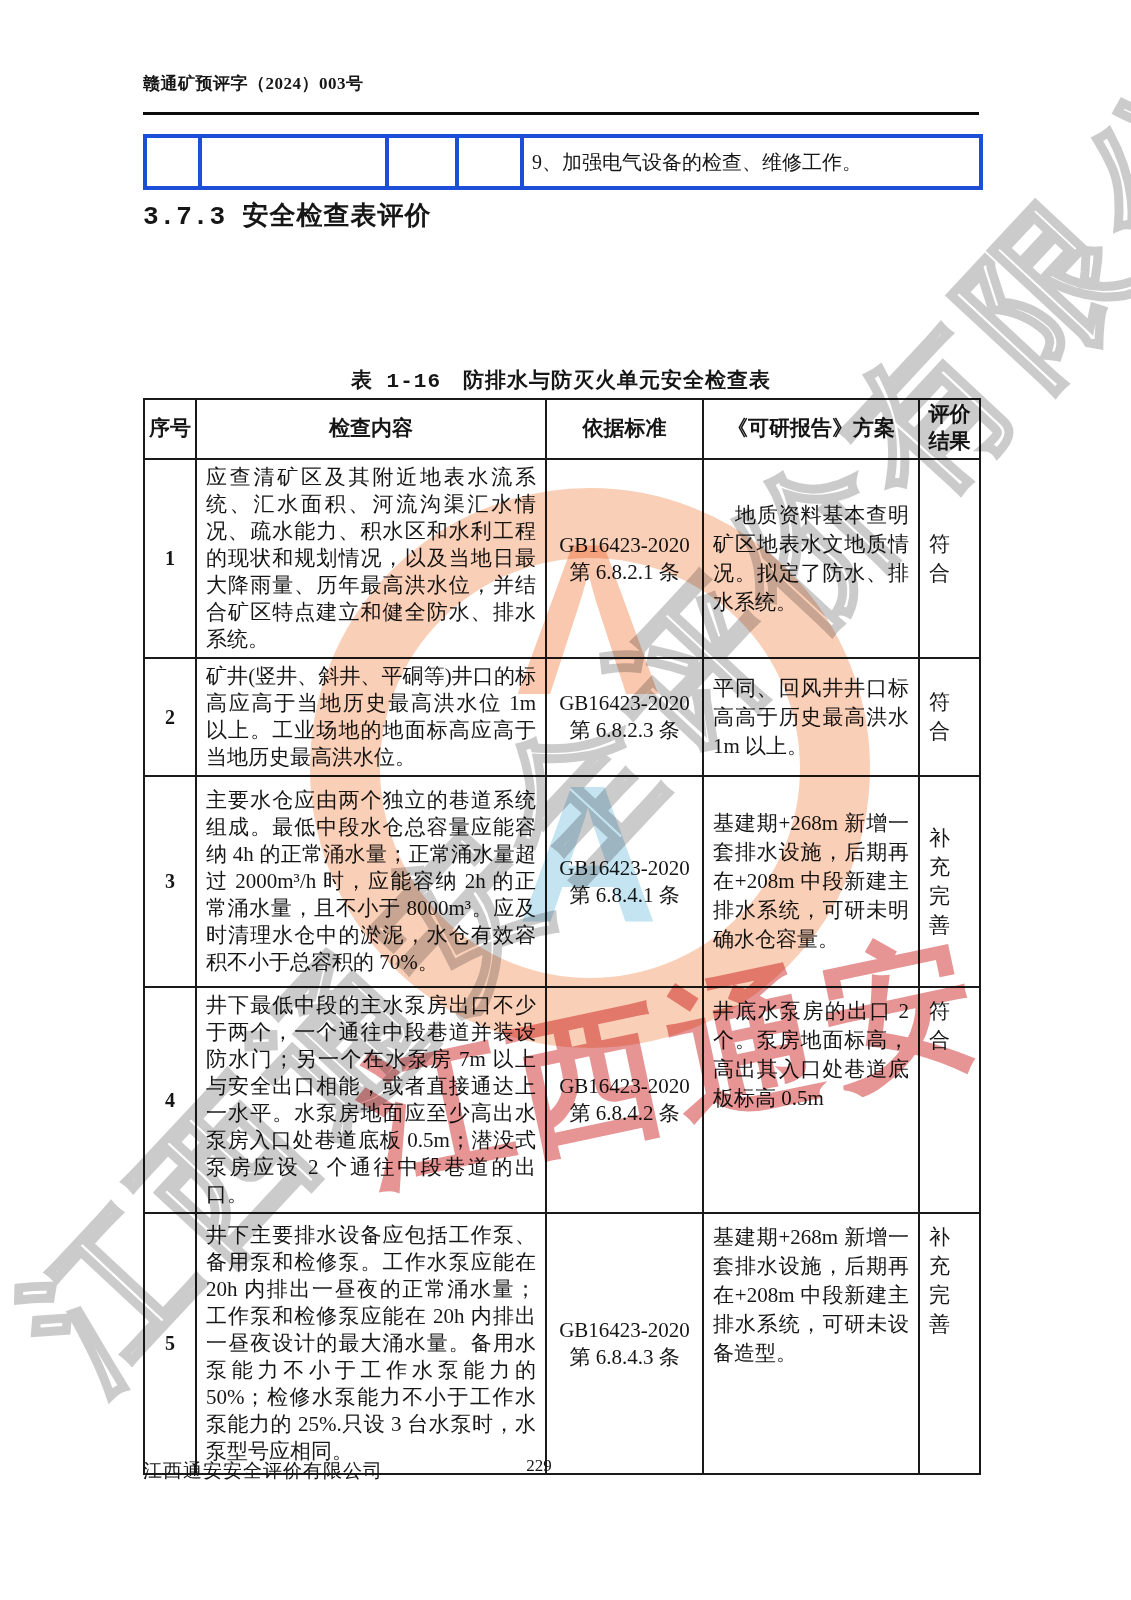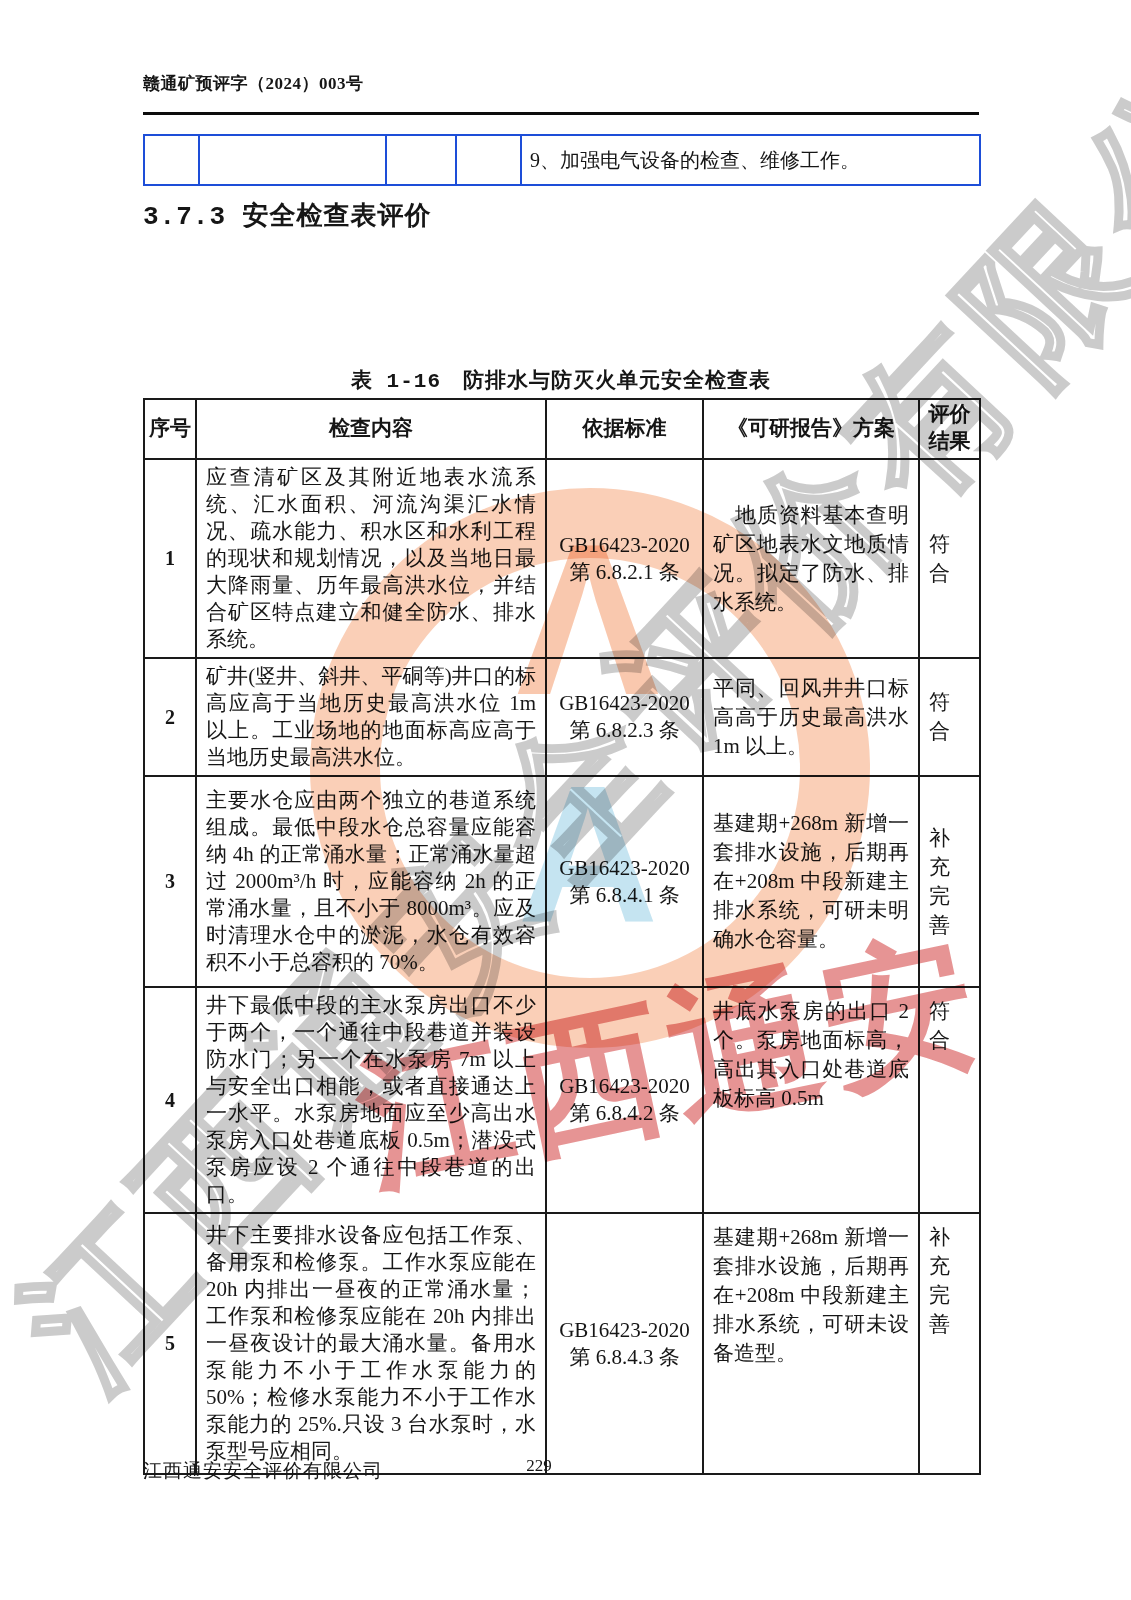--- a/index.html
+++ b/index.html
@@ -43,21 +43,21 @@
   
   .running-header{
     position:absolute;left:143px;top:72px;width:836px;z-index:1;
     display:flex;justify-content:space-between;align-items:flex-end;
     font-size:17px;font-weight:600;letter-spacing:0.5px;
   }
   .header-rule{position:absolute;left:143px;top:112px;width:836px;border-top:3px solid #0c0c0c;z-index:1;}
 
   
   .cont-table{position:absolute;left:143px;top:134px;z-index:1;border-collapse:collapse;table-layout:fixed;width:836px;}
-  .cont-table td{border:2px solid #1d4ed8;height:44px;font-size:20px;padding:2px 8px;vertical-align:middle;}
+  .cont-table td{border:4px solid #1d4ed8;height:44px;font-size:20px;padding:2px 8px;vertical-align:middle;}
 
   
   .section-heading{position:absolute;left:143px;top:198px;z-index:1;font-size:26px;font-weight:bold;letter-spacing:1px;}
   .para{position:absolute;left:143px;top:252px;width:836px;z-index:1;font-size:23px;}
   .para .pline{height:56px;line-height:56px;letter-spacing:1.5px;}
   .para .pline:first-child{text-indent:48px;}
 
   .table-caption{position:absolute;left:143px;top:366px;width:836px;z-index:1;text-align:center;font-weight:bold;font-size:21px;letter-spacing:1px;}
 
   

